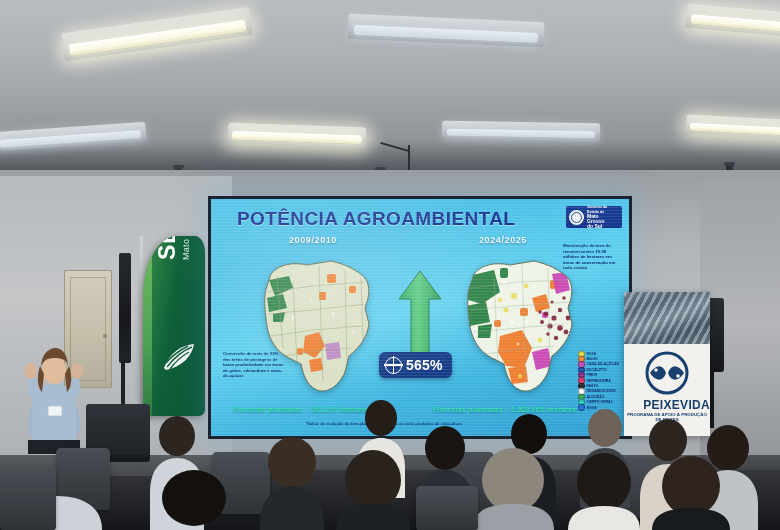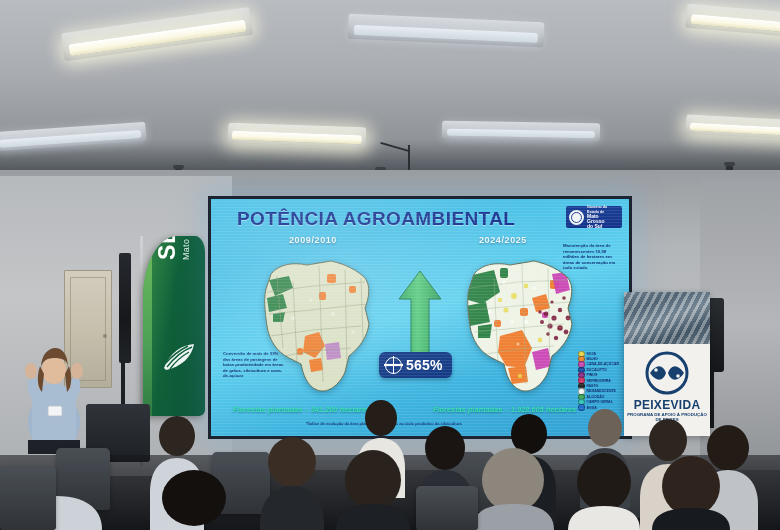--- a/index.html
+++ b/index.html
@@ -129,21 +129,21 @@
     background:linear-gradient(180deg,#cfd2d4,#9a9da0);}
 
   
   .peixe{position:absolute;left:624px;top:292px;width:86px;height:144px;
     background:#f2f1ee;box-shadow:-1px 2px 7px rgba(0,0,0,.3);overflow:hidden;}
   .peixe-photo{position:absolute;left:0;top:0;width:100%;height:52px;
     background:linear-gradient(160deg,#7f8e9b 0%,#5d6f7e 25%,#8a9aa6 50%,#4b5c6a 75%,#76858f 100%);}
   .peixe-photo:after{content:"";position:absolute;inset:0;
     background:repeating-linear-gradient(118deg,rgba(255,255,255,.30) 0 3px,rgba(40,60,80,.22) 3px 7px);}
   .peixe-logo{position:absolute;left:50%;top:58px;margin-left:-23px;width:46px;height:46px;}
-  .peixe-name{position:absolute;left:0;right:0;top:106px;text-align:center;
+  .peixe-name{position:absolute;left:0;right:0;top:106px;text-align:right;
     font-size:12px;font-weight:bold;color:#17406f;letter-spacing:.3px;}
   .peixe-sub{position:absolute;left:0;right:0;top:120px;text-align:center;
     font-size:4.4px;line-height:5.4px;color:#17406f;font-weight:bold;}
 
   
   .person{position:absolute;}
 
   .chair{position:absolute;background:linear-gradient(180deg,#4a4f55 0%,#2f3338 100%);
     border-radius:5px 5px 3px 3px;box-shadow:0 2px 4px rgba(0,0,0,.3);}
 

